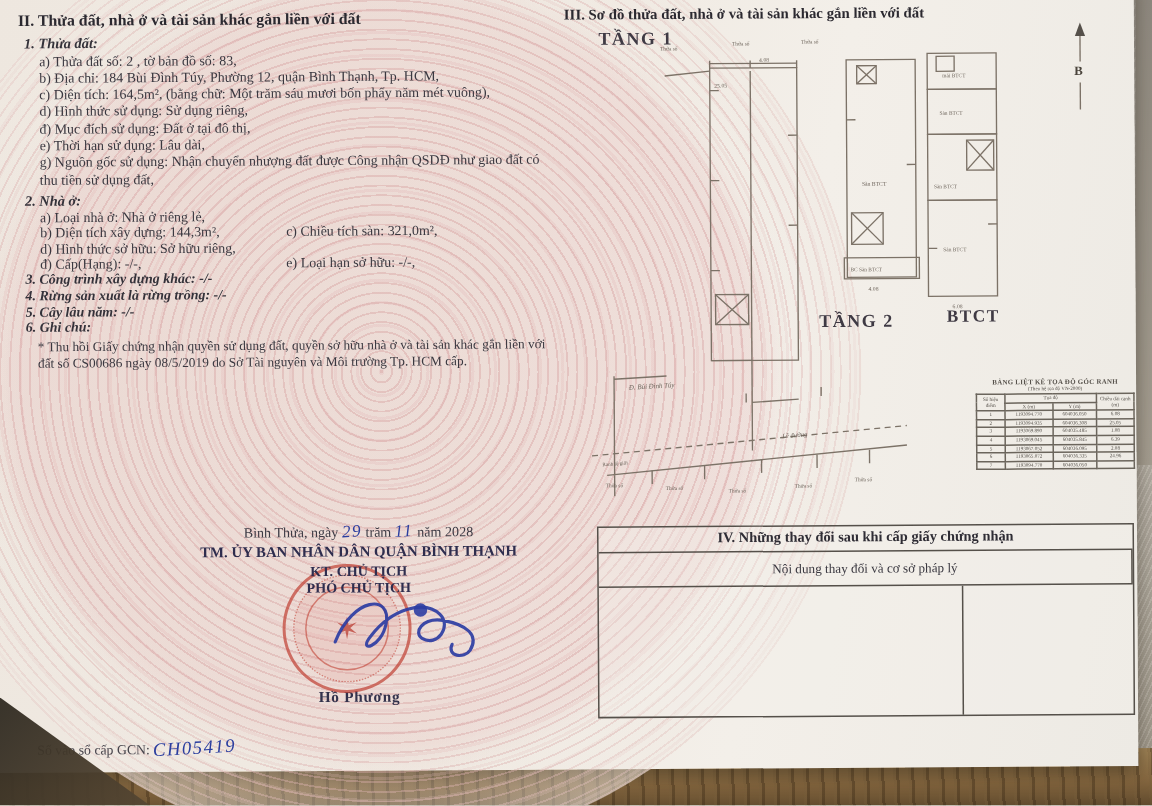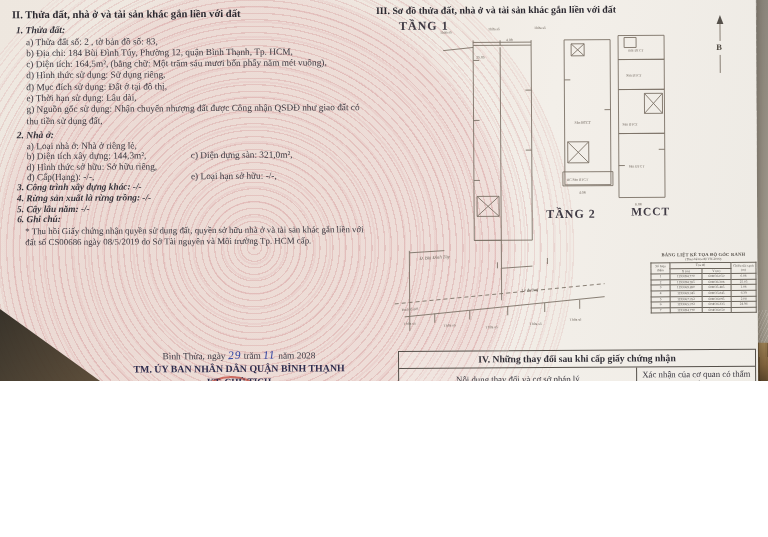--- a/index.html
+++ b/index.html
@@ -1,16 +1,16 @@
 <!DOCTYPE html>
 <html><head>
 <meta charset="utf-8">
 <style>
   html,body{margin:0;padding:0;}
-  .scene{position:relative;width:768px;height:381px;overflow:hidden;
+  .scene{position:relative;width:768px;height:537px;overflow:hidden;
     background:linear-gradient(180deg,#aaa59d 0%,#b6b0a5 55%,#a39b8d 100%);
     font-family:"Liberation Serif", serif;}
   .scene::before{content:"";position:absolute;inset:0;
     background:repeating-linear-gradient(115deg, rgba(255,255,255,.10) 0 1px, rgba(0,0,0,.04) 1px 3px);}
   .bg-wood{position:absolute;left:-12px;right:-12px;bottom:-5px;height:40px;transform:rotate(-.5deg);
     background:linear-gradient(180deg,#a08457 0%,#84663f 55%,#5c472b 100%);}
   .bg-wood::after{content:"";position:absolute;inset:0;
     background:repeating-linear-gradient(88deg, rgba(52,36,18,.35) 0 2px, rgba(0,0,0,0) 2px 8px, rgba(120,95,60,.25) 8px 10px);}
   .paper{position:absolute;left:-8px;top:-10px;width:766px;height:524px;
     transform:rotate(-.35deg);transform-origin:30% 70%;
@@ -106,21 +106,21 @@
         <div class="item">b) Địa chỉ: 184 Bùi Đình Túy, Phường 12, quận Bình Thạnh, Tp. HCM,</div>
         <div class="item">c) Diện tích: 164,5m², (bằng chữ: Một trăm sáu mươi bốn phẩy năm mét vuông),</div>
         <div class="item">d) Hình thức sử dụng: Sử dụng riêng,</div>
         <div class="item">đ) Mục đích sử dụng: Đất ở tại đô thị,</div>
         <div class="item">e) Thời hạn sử dụng: Lâu dài,</div>
         <div class="item">g) Nguồn gốc sử dụng: Nhận chuyển nhượng đất được Công nhận QSDĐ như giao đất có thu tiền sử dụng đất,</div>
         <div class="sub-title">2. Nhà ở:</div>
         <div class="item tight">a) Loại nhà ở: Nhà ở riêng lẻ,</div>
         <div class="row2 tight">
           <span class="lcell">b) Diện tích xây dựng: 144,3m²,</span>
-          <span>c) Diện dựng sàn: 321,0m²,</span>
+          <span>c) Chiều tích sàn: 321,0m²,</span>
         </div>
         <div class="item tight">d) Hình thức sở hữu: Sở hữu riêng,</div>
         <div class="row2 tight">
           <span class="lcell">đ) Cấp(Hạng): -/-,</span>
           <span>e) Loại hạn sở hữu: -/-,</span>
         </div>
         <div class="other">3. Công trình xây dựng khác: -/-</div>
         <div class="other">4. Rừng sản xuất là rừng trồng: -/-</div>
         <div class="other">5. Cây lâu năm: -/-</div>
         <div class="other">6. Ghi chú:</div>
@@ -150,21 +150,21 @@
       <div class="abs signer">Hồ Phương</div>
 
       <div class="abs gcn-line">
         <span>Số vào sổ cấp GCN:</span>
         <span class="hand">CH05419</span>
       </div>
 
       <div class="h3">III. Sơ đồ thửa đất, nhà ở và tài sản khác gắn liền với đất</div>
       <div class="floor-label fl1">TẦNG 1</div>
       <div class="floor-label fl2">TẦNG 2</div>
-      <div class="floor-label fl3">MCCT</div>
+      <div class="floor-label fl3">BTCT</div>
 
       <svg class="plan-svg" width="370" height="340" viewBox="0 0 370 340" style="font-family:'Liberation Serif',serif;">
         <g stroke="#7c7267" stroke-width="0.9" fill="none">
 
           <path d="M55,50 L85,47"></path>
           <rect x="85" y="45" width="58" height="195"></rect>
           <line x1="112" y1="47" x2="112" y2="300"></line>
           <line x1="85" y1="240" x2="112" y2="240"></line>
           <line x1="112" y1="268" x2="143" y2="266"></line>
           <line x1="85" y1="60" x2="91" y2="60"></line>
@@ -304,21 +304,20 @@
                 <td></td>
               </tr>
             </tbody>
         </table>
       </div>
 
       <div class="t4">
         <div class="t4-head">IV. Những thay đổi sau khi cấp giấy chứng nhận</div>
         <div class="t4-cols">
           <div class="c1">Nội dung thay đổi và cơ sở pháp lý</div>
-          <div class="c2">Xác nhận của cơ quan có thẩm quyền</div>
         </div>
         <div class="t4-body">
           <div class="b1"></div>
             <div class="b2"></div>
         </div>
       </div>
     </div>
   </div>
 
   <div class="corner-shadow"></div>

